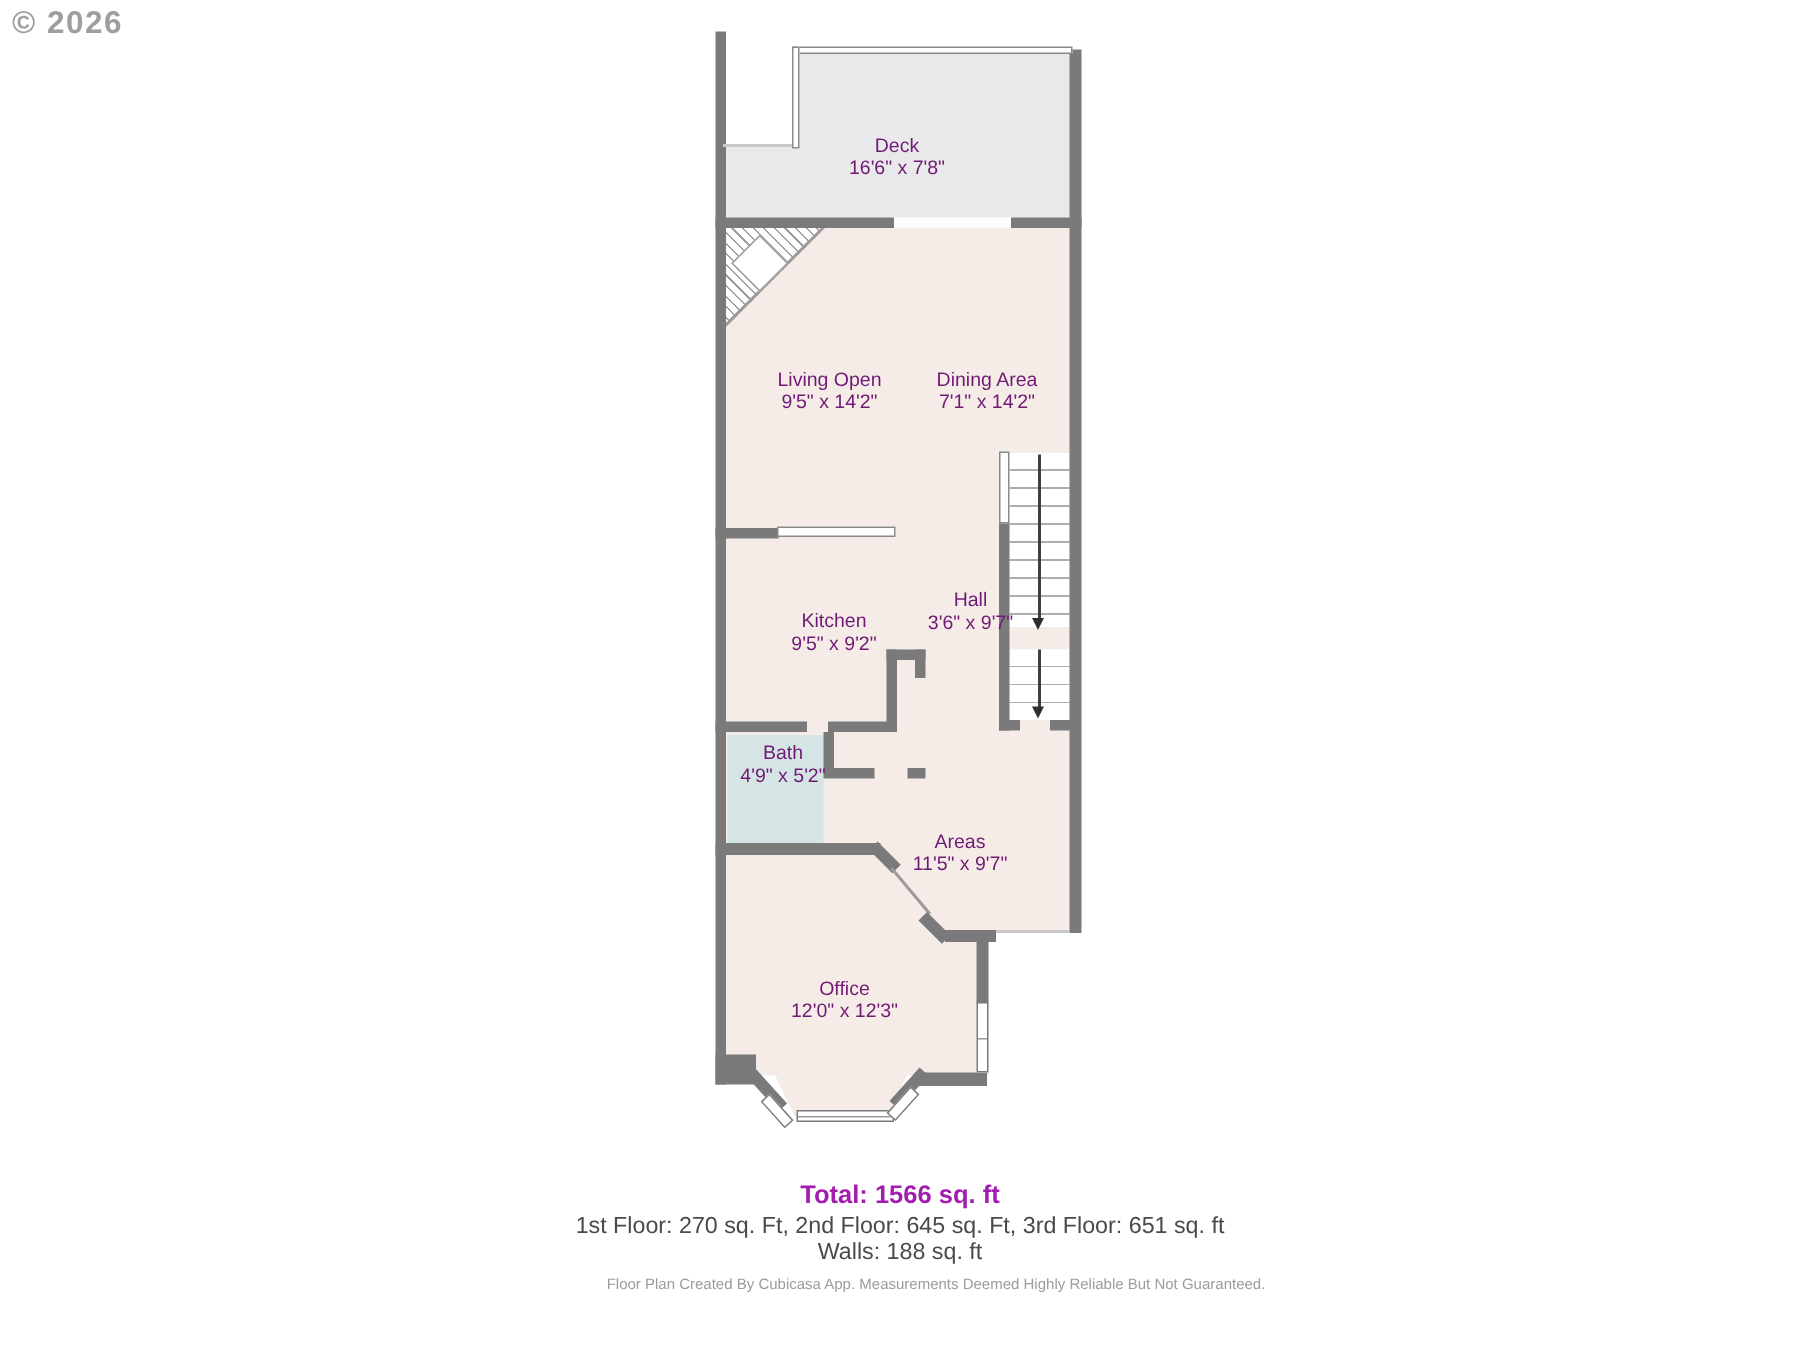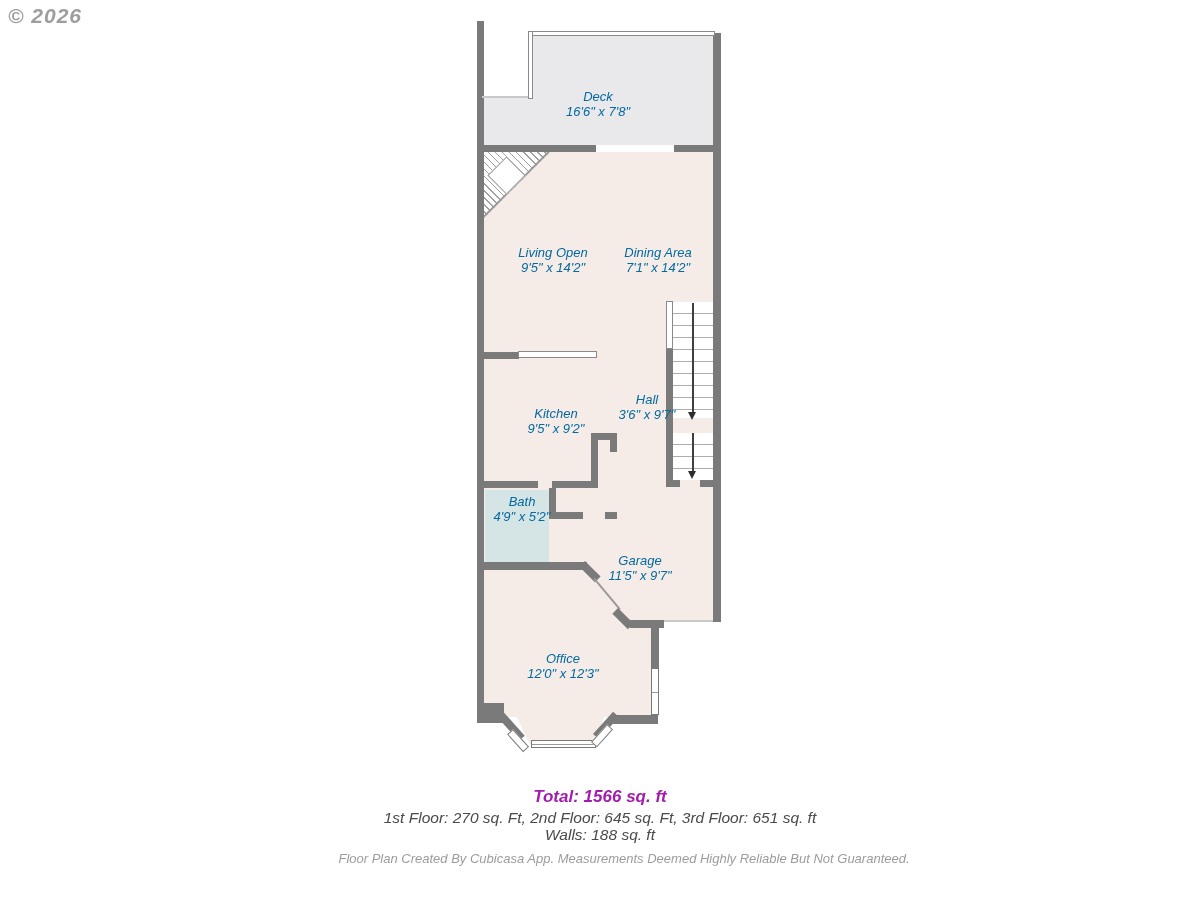--- a/index.html
+++ b/index.html
@@ -1,18 +1,18 @@
 <!DOCTYPE html>
 <html><head>
 <meta charset="utf-8">
 <style>
   * { margin:0; padding:0; box-sizing:border-box; }
   html,body { width:1200px; height:900px; background:#ffffff; overflow:hidden;
               font-family:"Liberation Sans", sans-serif; }
-  #stage { position:relative; width:1200px; height:711px; background:#fff;font-style:italic; }
+  #stage { position:relative; width:1200px; height:711px; background:#fff; }
 
   .abs   { position:absolute; }
   .floor { position:absolute; background:#f5ece7; }
   .deckf { position:absolute; background:#e9e9eb; }
   .bathf { position:absolute; background:#d5e4e4; }
   .wall  { position:absolute; background:#7a7a7a; }
   .rail  { position:absolute; background:#ffffff; border:1px solid #8a8a8a; }
   .win-mid { position:absolute; background:#ffffff; border:1px solid #7a7a7a; }
   .win-mid::after { content:""; position:absolute; left:0; right:0; top:50%;
                     height:1px; background:#9a9a9a; }
@@ -31,38 +31,38 @@
                clip-path: polygon(0 0, 100% 0, 0 100%);
                background: repeating-linear-gradient(45deg,
                  #ffffff 0 4px, #9f9f9f 4px 5px); }
   .fp-edge { position:absolute; left:550px; top:152px; width:94px; height:1.5px;
              background:#9a9a9a; transform-origin:0 0; transform:rotate(135deg); }
   .fp-diamond { position:absolute; left:493px; top:162px; width:27px; height:27px;
                 background:#ffffff; border:1.5px solid #9a9a9a;
                 transform:rotate(45deg); }
 
   .room-label { position:absolute; transform:translate(-50%,-50%);
-                text-align:center; color:#0369a1; font-size:13px;
+                text-align:center; color:#701a75; font-size:13px;
                 line-height:15px; white-space:nowrap; }
 
   .swing { position:absolute; height:1.5px; background:#9a9a9a;
            transform-origin:0 0; }
   .dwall { position:absolute; background:#7a7a7a; transform-origin:0 0; }
   .dwin  { position:absolute; background:#ffffff; border:1px solid #7a7a7a;
            transform-origin:0 0; }
 
   #watermark { position:absolute; left:8px; top:4px; font-size:21px;
                font-weight:bold; color:#9e9e9e; letter-spacing:1px; }
 
   #summary { position:absolute; left:0; right:0; top:787px; text-align:center;
              color:#4a4a4a; }
   #summary .total { font-size:17px; font-weight:bold; color:#a21caf;
                     margin-bottom:2px; }
   #summary .line  { font-size:15.5px; line-height:17px; }
-  #summary .disclaimer { font-size:13px; color:#9c9c9c; margin-top:8px;padding-left:48px; }
+  #summary .disclaimer { font-size:10px; color:#9c9c9c; margin-top:8px;padding-left:48px; }
 </style>
 </head>
 <body>
 
 <div id="stage">
 
   <div id="watermark">© 2026</div>
 
   <div class="deckf" style="left:528px; top:35px; width:186px; height:110px;"></div>
   <div class="deckf" style="left:484px; top:97px; width:44px; height:48px;"></div>
@@ -149,21 +149,21 @@
   </div>
   <div class="room-label" style="left:647px; top:407px;">
     <div>Hall</div>
     <div>3'6" x 9'7"</div>
   </div>
   <div class="room-label" style="left:522px; top:509px;">
     <div>Bath</div>
     <div>4'9" x 5'2"</div>
   </div>
   <div class="room-label" style="left:640px; top:568px;">
-    <div>Garage</div>
+    <div>Areas</div>
     <div>11'5" x 9'7"</div>
   </div>
   <div class="room-label" style="left:563px; top:666px;">
     <div>Office</div>
     <div>12'0" x 12'3"</div>
   </div>
 
   <div id="summary">
     <div class="total">Total: 1566 sq. ft</div>
     <div class="line">1st Floor: 270 sq. Ft, 2nd Floor: 645 sq. Ft, 3rd Floor: 651 sq. ft</div>

